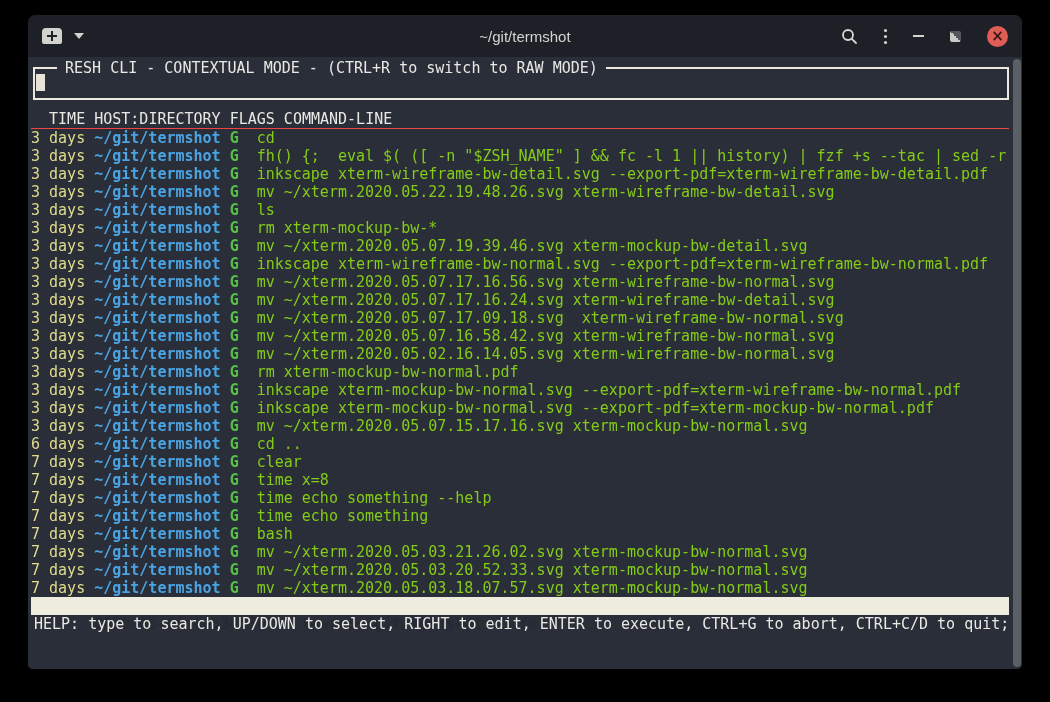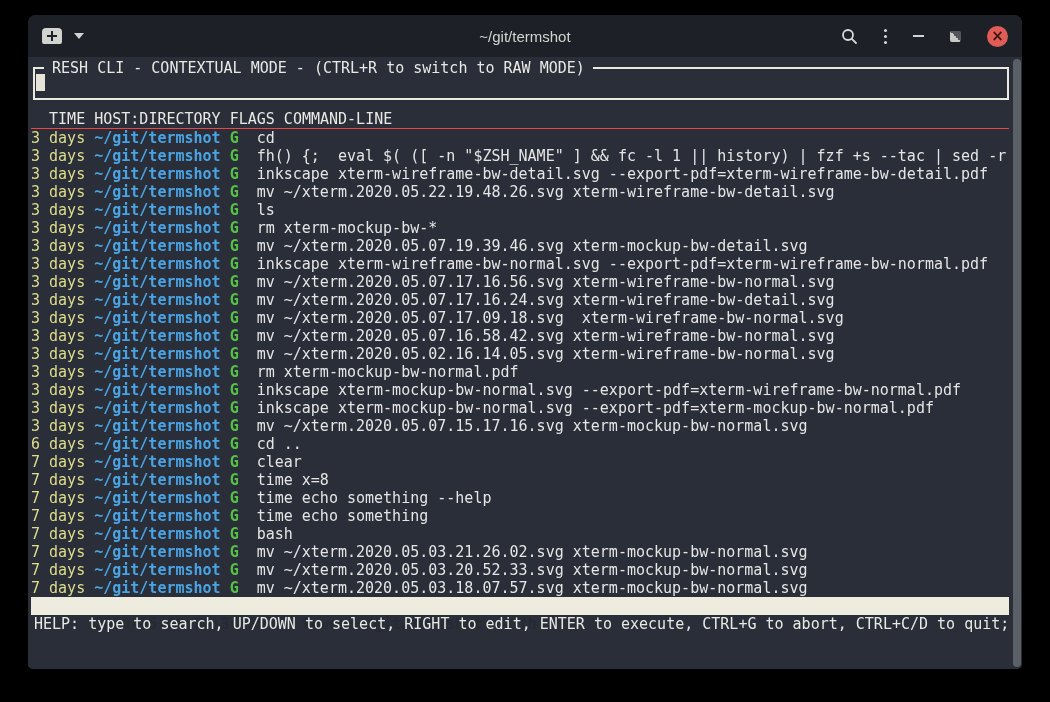--- a/index.html
+++ b/index.html
@@ -40,33 +40,33 @@
     color:#3c1613; font-size:15px; font-weight:bold; line-height:20px; text-align:center;
     font-family:"DejaVu Sans", sans-serif; display:inline-block; }
 
   
   .terminal {
     position:relative; height:612px; background:#2a2e39; color:#e9e9e4;
     font-size:15px; line-height:18px; padding:10px 13px 0 3px; overflow:hidden;
   }
   .resh-box { position:relative; height:33px; border:2px solid #eceade; margin-left:2px; }
   .resh-legend {
-    position:absolute; top:-10px; left:9px; padding:0 8px;
+    position:absolute; top:-10px; left:22px; padding:0 8px;
     background:#2a2e39; color:#e9e9e4; white-space:pre;
   }
   .cursor { position:absolute; left:1px; top:5px; width:9px; height:17px; background:#e6e4d8; }
 
   .gap { height:10px; }
   .theader { height:19px; white-space:pre; border-bottom:1px solid #ef4444; }
 
   .trow { height:18px; white-space:pre; }
   .t-time { color:#dfdd8a; }
   .t-host { color:#4aa4e4; font-weight:bold; margin-left:9px; }
   .t-flag { color:#55c245; font-weight:bold; margin-left:9px; }
-  .t-cmd  { color:#e5e5e5; margin-left:18px; }
+  .t-cmd  { color:#84cc16; margin-left:18px; }
   .trow.selected { background:#edecdf; font-weight:bold; }
   .trow.selected .t-time { color:#262a33; }
   .trow.selected .t-host { color:#31536f; }
   .trow.selected .t-flag { color:#3f9e42; }
   .trow.selected .t-cmd  { color:#262a33; }
 
   .status-line {
     height:18px; background:#edecdf; color:#262a33; font-weight:bold; white-space:pre;
     padding-left:9px;
   }

